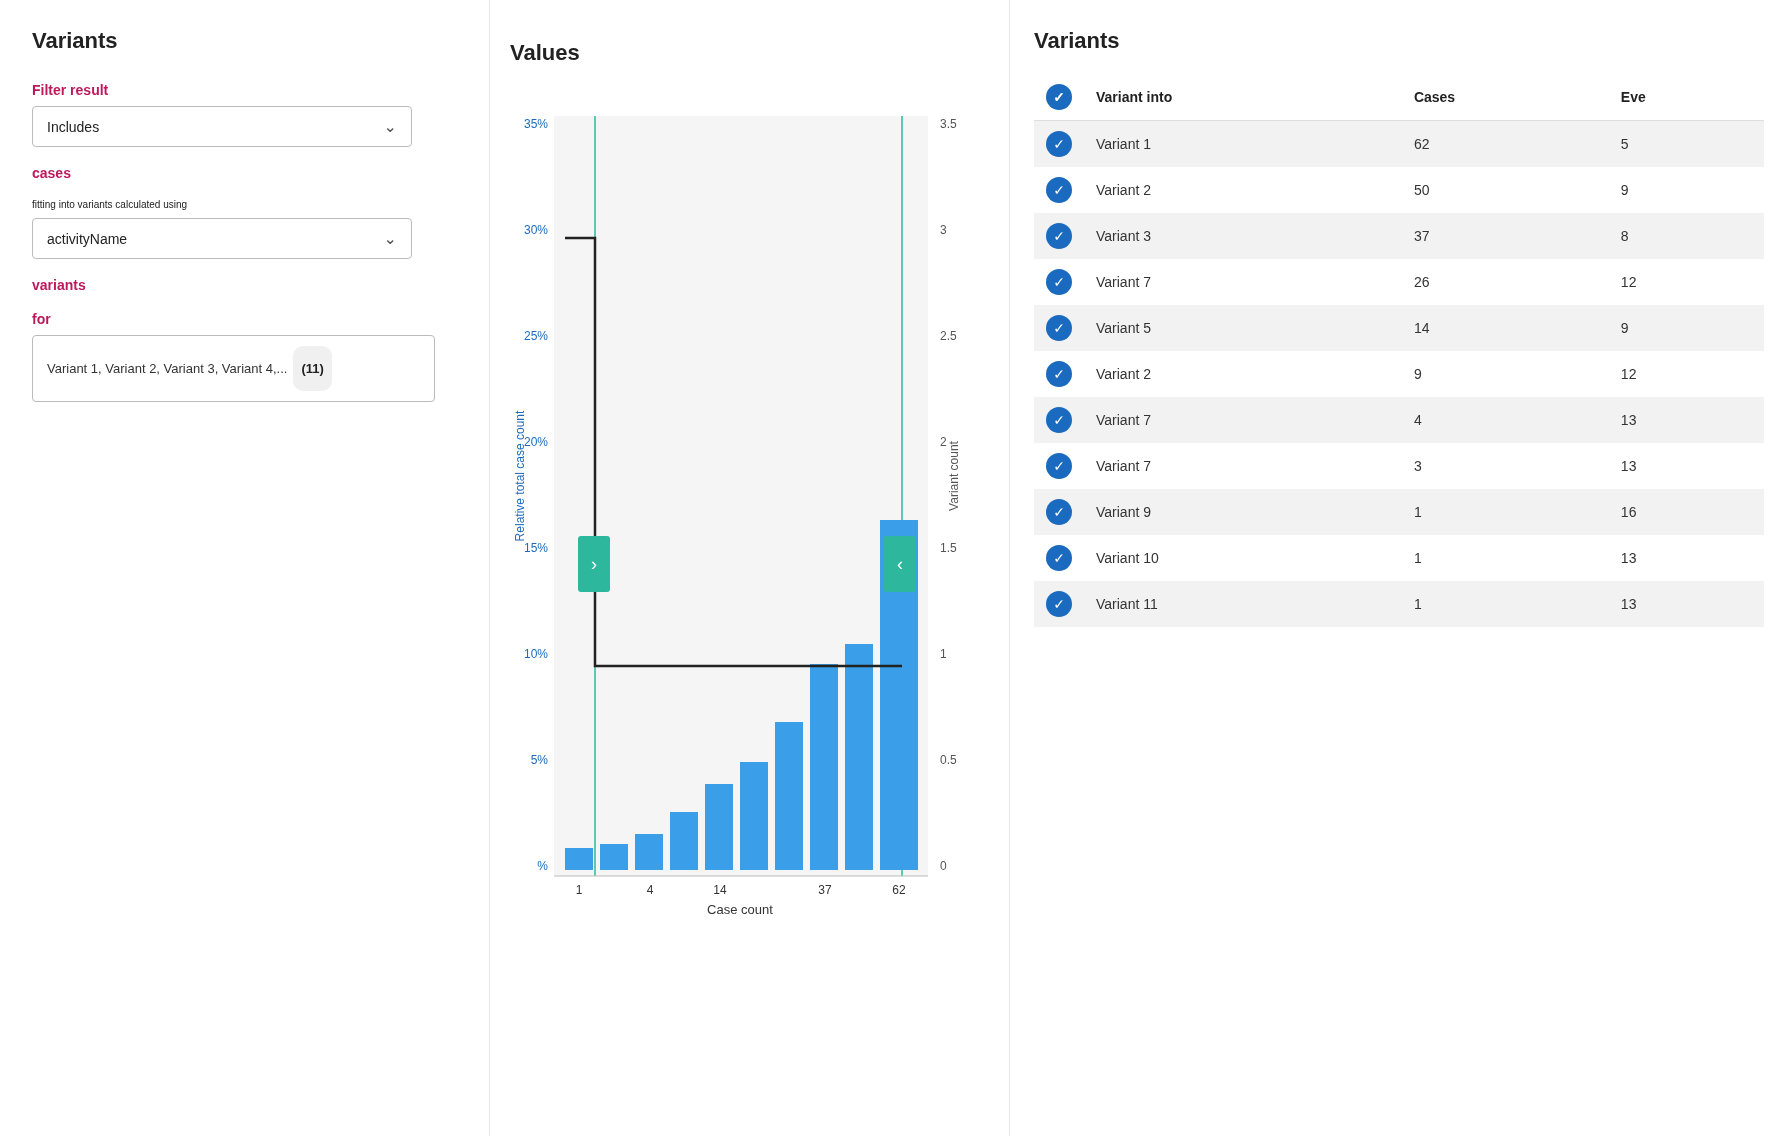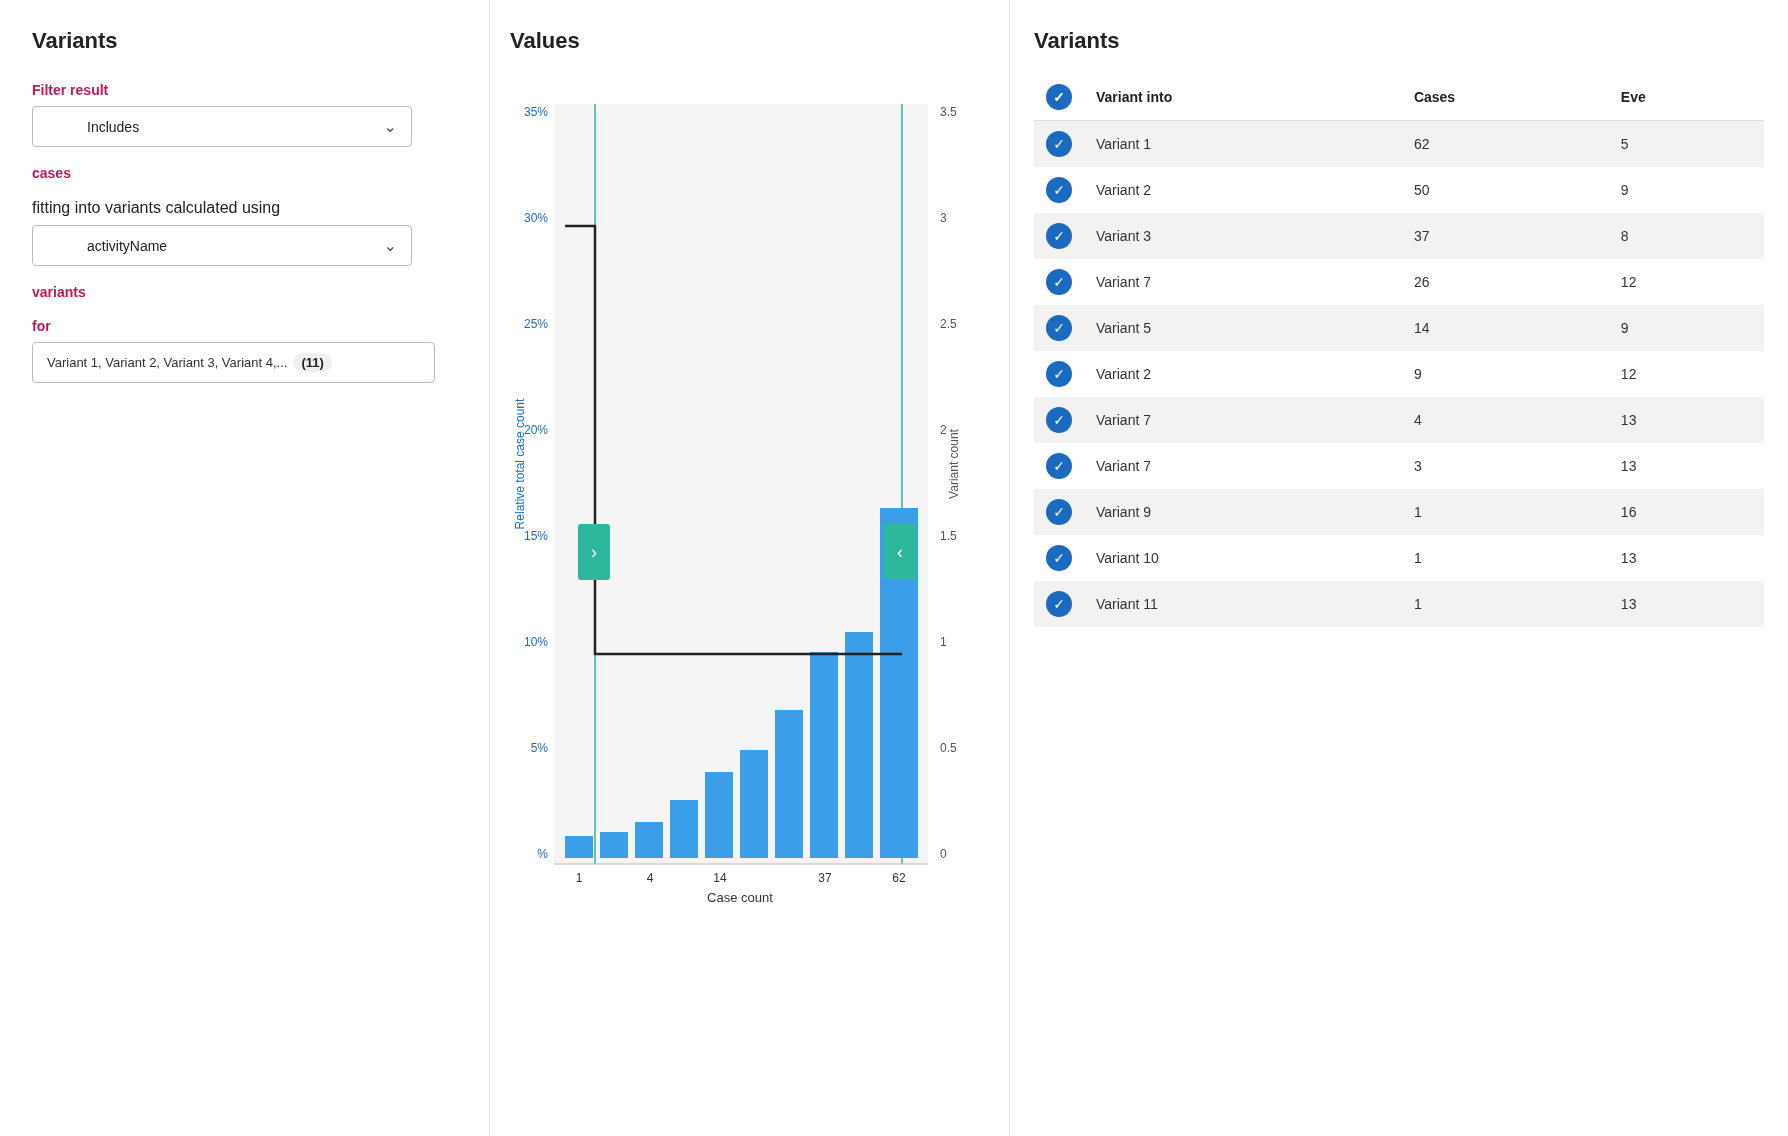--- a/index.html
+++ b/index.html
@@ -26,41 +26,40 @@
       font-weight: 600;
       margin-bottom: 28px;
     }
     .field-label {
       font-size: 14px;
       font-weight: 700;
       margin-bottom: 8px;
       color: #be185d;
     }
     .field-label-light {
-      font-size: 16px;
+      font-size: 10px;
       font-weight: 400;
       margin-bottom: 8px;
       color: #222;
     }
     .dropdown {
       border: 1px solid #bbb;
       border-radius: 4px;
       padding: 10px 14px;
       display: flex;
       align-items: center;
       justify-content: space-between;
       cursor: pointer;
       background: #fff;
       margin-bottom: 18px;
       width: 380px;
     }
     .dropdown span {
       font-size: 14px;
       color: #222;
-      margin-left: 40px;
     }
     .dropdown .chevron {
       font-size: 16px;
       color: #555;
     }
     .section {
       margin-bottom: 18px;
     }
     .for-field {
       border: 1px solid #bbb;
@@ -70,30 +69,30 @@
       background: #fff;
       font-size: 13px;
       color: #333;
       display: flex;
       align-items: center;
       gap: 6px;
     }
     .for-field .count-badge {
       background: #f0f0f0;
       border-radius: 10px;
-      padding: 2px 8px;
+      padding: 15px 8px;
       font-weight: 600;
       font-size: 13px;
       color: #222;
     }
 
     
     .middle-panel {
       width: 520px;
-      padding: 28px 20px;
+      padding: 40px 20px;
       flex-shrink: 0;
       border-right: 1px solid #e5e5e5;
       position: relative;
     }
     .chart-title {
       font-size: 22px;
       font-weight: 600;
       margin-bottom: 20px;
     }
     .chart-area {

